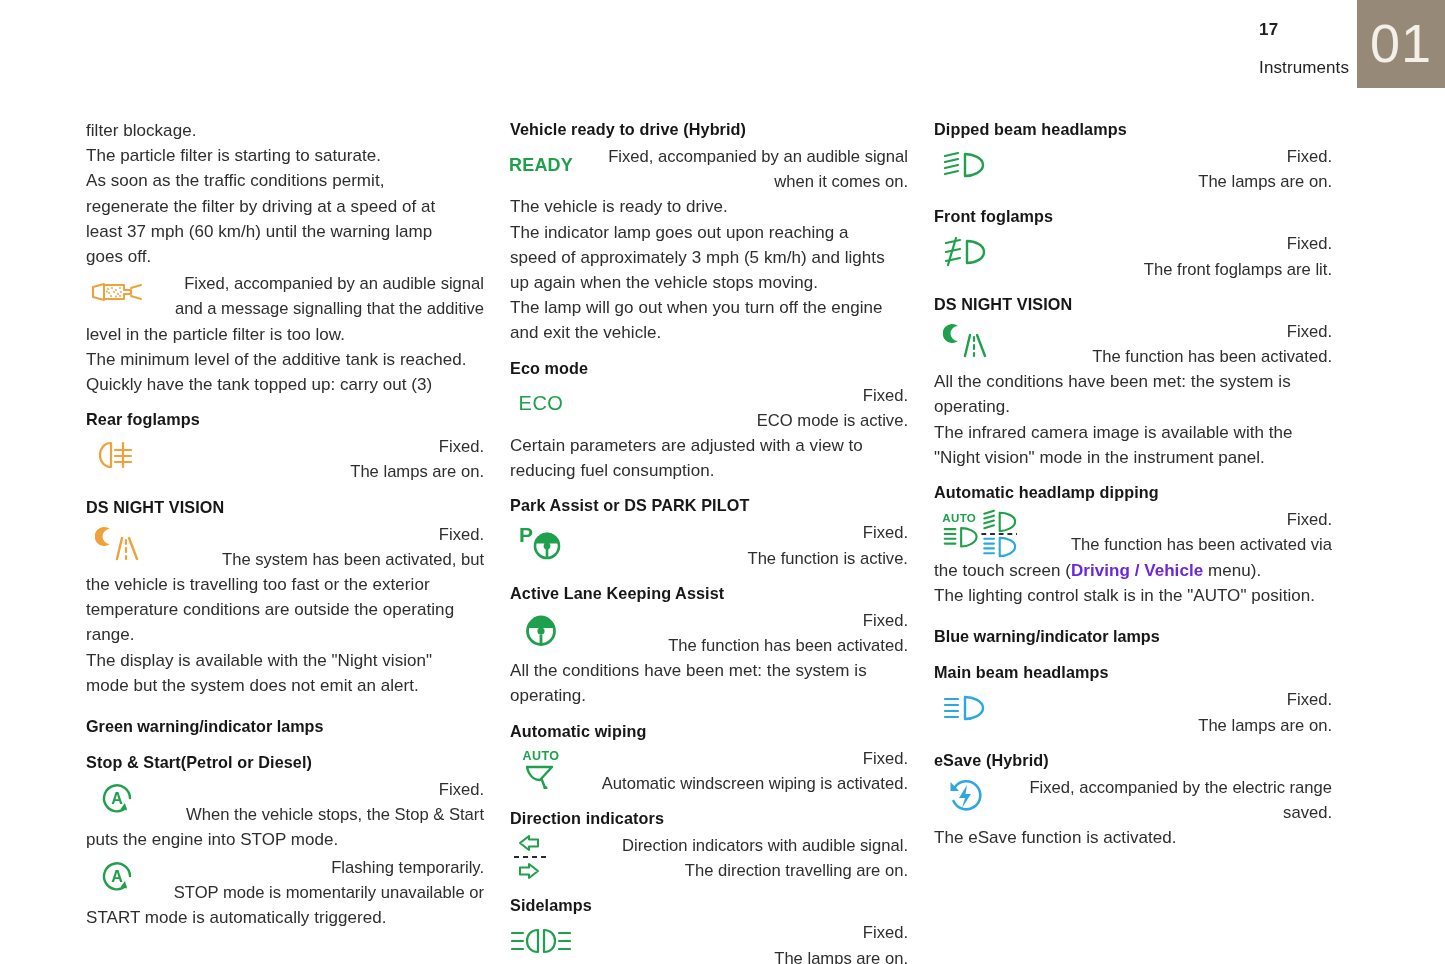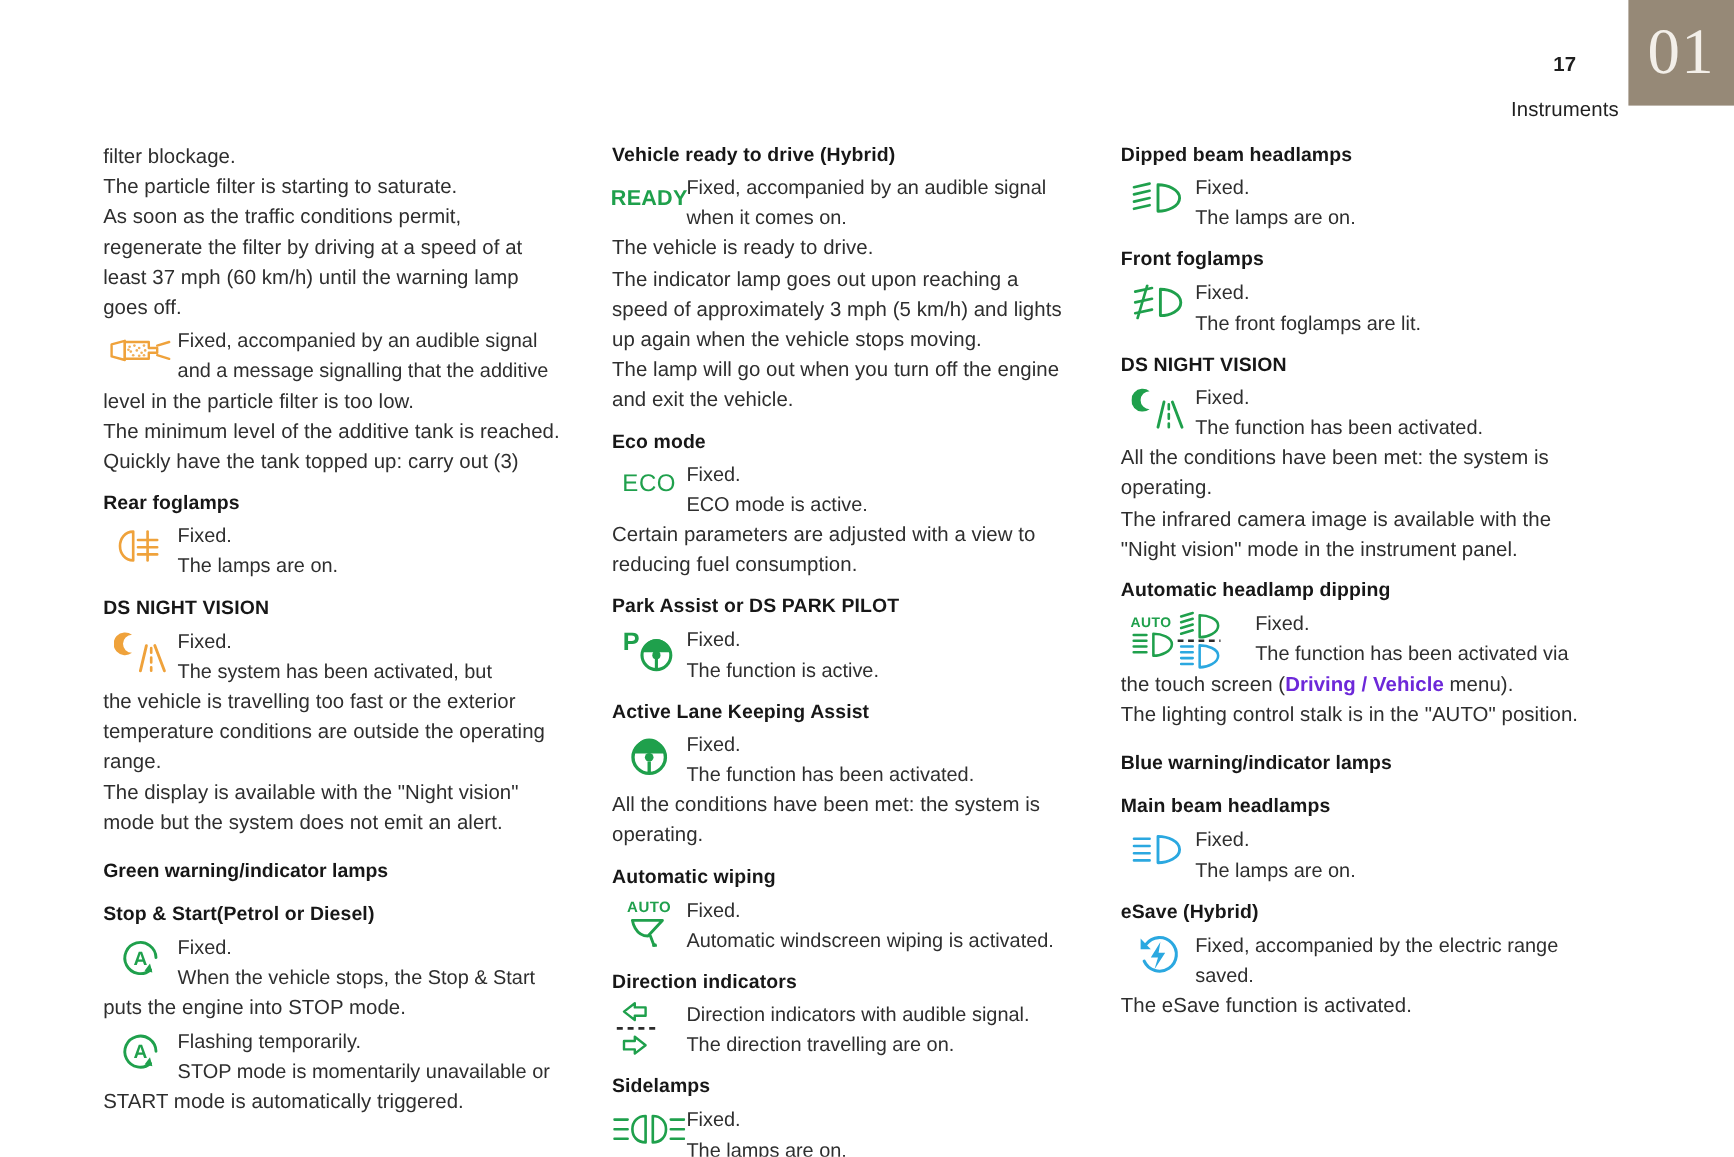--- a/index.html
+++ b/index.html
@@ -10,25 +10,25 @@
   }
   .page{position:relative;width:1445px;height:964px;overflow:hidden;}
 
   
   .chapter-tab{
     position:absolute;top:0;right:0;width:88px;height:88px;background:#958madcc;
   }
   .chapter-tab{background:#968977;}
   .chapter-num{
     position:absolute;top:0;right:0;width:88px;height:88px;
-    color:#f3efe9;font-family:Liberation Serif, serif;
+    color:#f3efe9;font-family:Liberation Sans, sans-serif;
     font-size:54px;line-height:86px;text-align:center;letter-spacing:1px;
   }
   .header-meta{
-    position:absolute;top:44px;right:96px;text-align:center;line-height:1.15;
+    position:absolute;top:20px;right:96px;text-align:left;line-height:1.15;
   }
   .header-page{font-size:17px;font-weight:bold;color:#1f1f1f;letter-spacing:.2px;}
   .header-title{font-size:17px;color:#1f1f1f;margin-top:18px;letter-spacing:.1px;}
 
   
   .cols{
     position:absolute;left:86px;top:118px;width:1272px;
     display:flex;gap:0;
   }
   .col{width:398px;margin-right:26px;}
@@ -51,21 +51,21 @@
   b{font-weight:bold;color:#6d28d9;}
 
   
   .entry{display:flex;align-items:flex-start;margin:1px 0 0 0;}
   .entry .ico{
     flex:0 0 auto;width:62px;min-height:40px;
     display:flex;align-items:center;justify-content:center;
     padding-top:2px;
   }
   .entry .ico.wide{width:108px;justify-content:flex-start;padding-left:4px;}
-  .entry .txt{flex:1 1 auto;font-size:16.6px;line-height:25.2px;color:#2e2e2e;padding-top:1px;}
+  .entry .txt{flex:1 1 auto;font-size:16.6px;line-height:25.2px;color:#2e2e2e;padding-top:1px;text-align:right;}
   .entry .txt span{display:block;}
 
   .ico svg{display:block;}
   .ico-text{
     font-family:"Liberation Sans", sans-serif;
     font-weight:bold;font-size:15px;letter-spacing:.3px;
   }
 </style>
 </head>
 <body>

